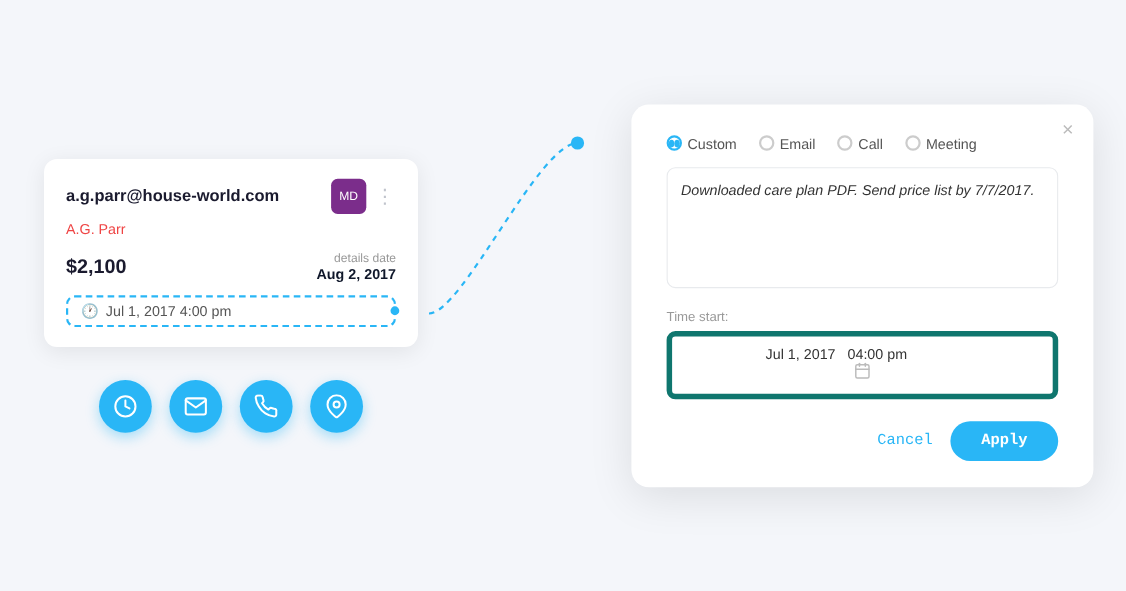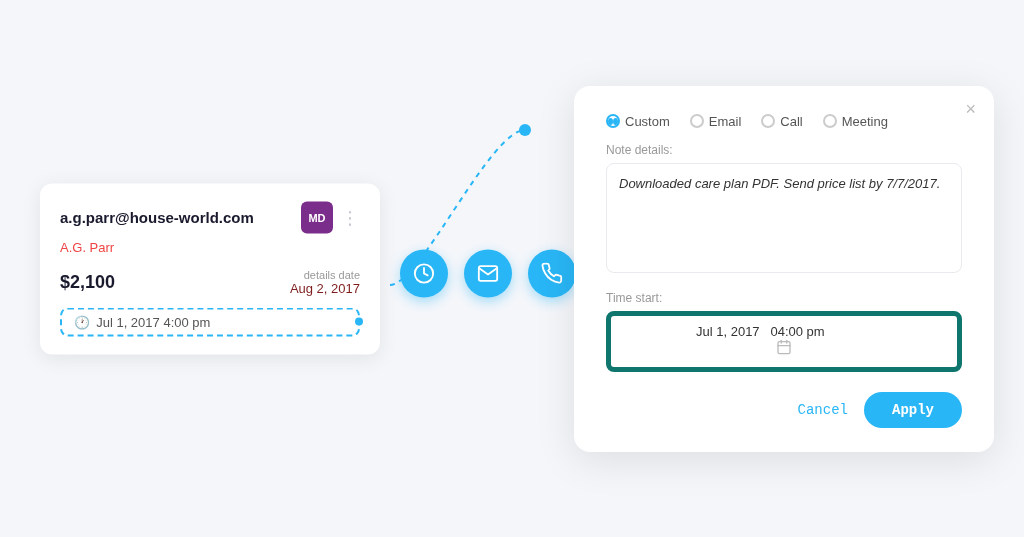--- a/index.html
+++ b/index.html
@@ -24,20 +24,21 @@
       position: relative;
     }
 
     
     .left-area {
       position: absolute;
       left: 40px;
       top: 50%;
       transform: translateY(-50%);
       display: flex;
+      flex-direction: column;
       align-items: center;
       gap: 20px;
     }
 
     .contact-card {
       background: #fff;
       border-radius: 12px;
       padding: 18px 20px;
       width: 340px;
       box-shadow: 0 4px 20px rgba(0,0,0,0.08);
@@ -63,21 +64,21 @@
       gap: 8px;
     }
 
     .avatar-md {
       width: 32px;
       height: 32px;
       border-radius: 6px;
       background: #7b2d8b;
       color: #fff;
       font-size: 11px;
-      font-weight: 700;
+      font-weight: 400;
       display: flex;
       align-items: center;
       justify-content: center;
     }
 
     .dots-menu {
       color: #c0c4cc;
       font-size: 18px;
       cursor: pointer;
       letter-spacing: 1px;
@@ -340,21 +341,21 @@
           <div class="avatar-md">MD</div>
           <span class="dots-menu">⋮</span>
         </div>
       </div>
       <div class="contact-name">A.G. Parr</div>
       <div class="contact-card-bottom">
         <span class="contact-price">$2,100</span>
         <div style="display:flex;flex-direction:column;align-items:flex-end;">
           <div class="closing-date">
             <span style="font-weight:400;color:#999;font-size:11px;display:block;">details date</span>
-            <span style="font-size:13px;font-weight:400;color:#7f1d1d;">Aug 2, 2017</span>
+            <span style="font-size:13px;font-weight:700;color:#0f172a;">Aug 2, 2017</span>
           </div>
         </div>
       </div>
       <div style="margin-top:12px;">
         <div class="date-badge">
           <span class="clock-icon-small">🕐</span>
           <span>Jul 1, 2017  4:00 pm</span>
         </div>
       </div>
     </div>
@@ -407,21 +408,20 @@
       <label class="radio-option">
         <div class="radio-circle"></div>
         <span>Call</span>
       </label>
       <label class="radio-option">
         <div class="radio-circle"></div>
         <span>Meeting</span>
       </label>
     </div>
 
-    <div class="field-label">Note details:</div>
     <textarea class="note-textarea" placeholder="" style="">Downloaded care plan PDF. Send price list by 7/7/2017.</textarea>
 
     <div class="field-label">Time start:</div>
     <div class="time-input-row">
       <input class="time-input-text" type="text" value="Jul 1, 2017   04:00 pm" style="">
       <span class="calendar-icon">
         <svg width="16" height="16" viewBox="0 0 24 24" fill="none" stroke="#bbb" stroke-width="2" stroke-linecap="round" stroke-linejoin="round">
           <rect x="3" y="4" width="18" height="18" rx="2" ry="2"></rect>
             <line x1="16" y1="2" x2="16" y2="6"></line>
             <line x1="8" y1="2" x2="8" y2="6"></line>

